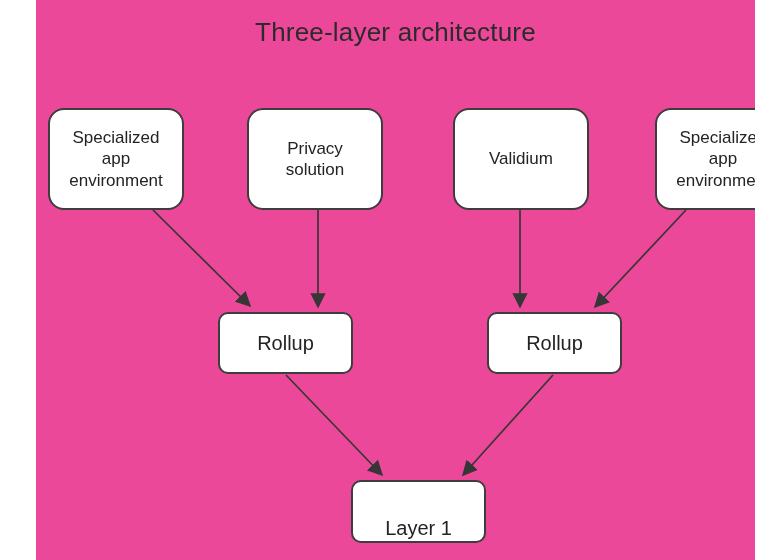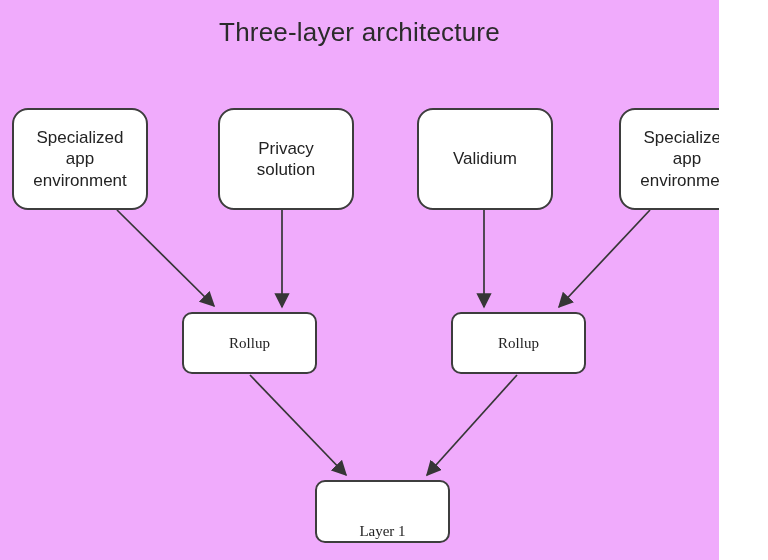--- a/index.html
+++ b/index.html
@@ -5,22 +5,23 @@
   html, body {
     margin: 0;
     padding: 0;
     background: #ffffff;
     font-family: "Liberation Sans", sans-serif;
   }
   #canvas {
     position: relative;
     width: 719px;
     height: 560px;
-    background: #f0abfc;
+    background: #ec4899;
     overflow: hidden;
+    margin-left: 36px;
   }
   .diagram-title {
     position: absolute;
     top: 17px;
     left: 0;
     width: 100%;
     text-align: center;
     font-size: 26px;
     font-weight: 400;
     color: #2b2b2b;
@@ -54,29 +55,29 @@
     height: 102px;
     border-radius: 16px;
   }
   .top-node .node-label { font-size: 17px; }
   .mid-node {
     top: 312px;
     width: 135px;
     height: 62px;
     border-radius: 10px;
   }
-  .mid-node .node-label, .bottom-node .node-label { font-size: 15px; font-family: Liberation Serif, serif; }
+  .mid-node .node-label, .bottom-node .node-label { font-size: 20px; }
   .bottom-node {
     top: 480px;
     width: 135px;
     height: 63px;
     border-radius: 10px;
   }
   #node-specialized-app-left  { left: 12px; }
-  #node-privacy-solution      { left: 218px; }
+  #node-privacy-solution      { left: 211px; }
   #node-validium              { left: 417px; justify-content: center; }
   #node-specialized-app-right { left: 619px; }
   #node-rollup-left           { left: 182px; }
   #node-rollup-right          { left: 451px; }
   #node-layer-1               { left: 315px; align-items: flex-end; }
 </style>
 </head>
 <body>
 
 <div id="canvas">

